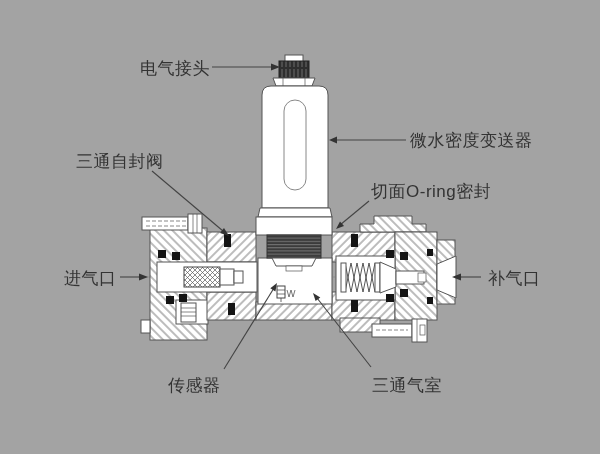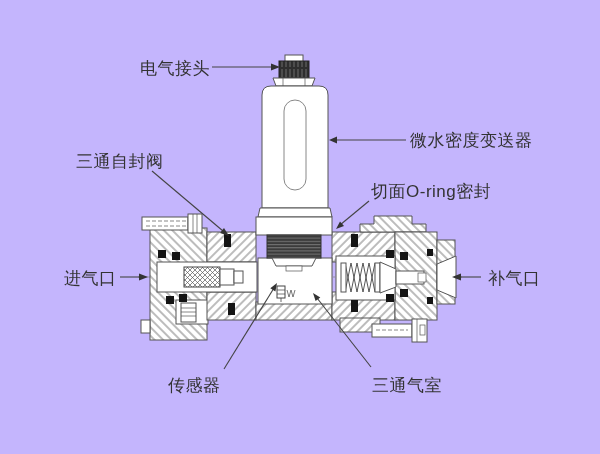--- a/index.html
+++ b/index.html
@@ -1,17 +1,17 @@
 <!DOCTYPE html>
 <html><head>
 <meta charset="utf-8">
 <style>
   html,body{margin:0;padding:0;background:#fff;}
   .stage{
-    position:relative;width:600px;height:454px;background:#c4b5fd;
+    position:relative;width:600px;height:454px;background:#a3a3a3;
     font-family:"Liberation Sans","DejaVu Sans",sans-serif;overflow:hidden;
   }
   svg{display:block;}
   text.dlabel{
     font-family:"Liberation Sans","DejaVu Sans",sans-serif;
     font-size:17px;fill:#333;letter-spacing:0.5px;
   }
 </style>
 </head>
 <body>

